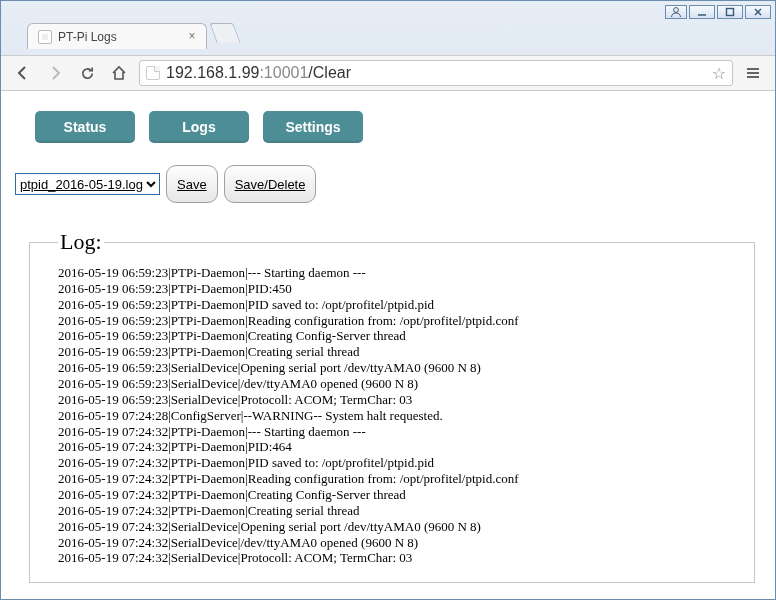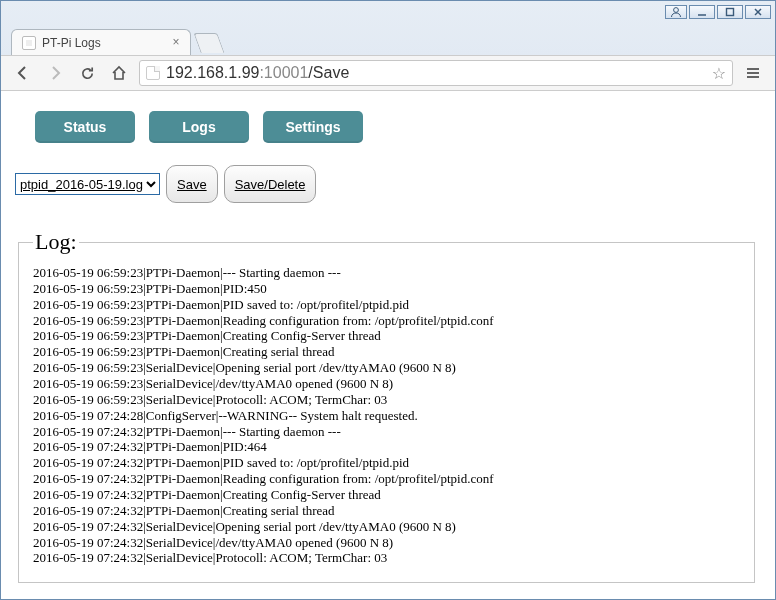--- a/index.html
+++ b/index.html
@@ -27,22 +27,23 @@
     color:#3a5a7a;
     cursor: pointer;
     display:flex; align-items:center; justify-content:center;
   }
   .winbtn.user { width:22px; }
   .winbtn.close { color:#3a5a7a; }
 
   
   .tabstrip {
     height: 32px;
-    display:flex; align-items:flex-end;
+    display:flex; 
     padding-left:10px;
+    margin-left:16px;
   }
   .tab {
     position:relative;
     height: 26px;
     min-width: 180px;
     background:#f9f9f9;
     border:1px solid #aeb7bf;
     border-bottom:none;
     border-top-left-radius:6px;
     border-top-right-radius:6px;
@@ -152,23 +153,23 @@
   }
   .stdbtn {
     font-size:13px; height:38px;
     border:1px solid #9f9f9f;
     background:linear-gradient(#fdfdfd,#e7e7e7);
     padding:0 10px;
     cursor:pointer;
     border-radius:10px;
   }
   fieldset.logbox {
-    margin:26px 20px 0 17px;
+    margin:26px 20px 0 28px;
     border:1px solid #c5c5c5;
-    padding:10px 14px 16px 14px;
+    padding:10px 14px 16px 28px;
   }
   fieldset.logbox legend {
     font-family:"Times New Roman", serif;
     font-size:22px;
     padding:0 2px;
   }
   pre.logtext {
     font-family:Liberation Serif, serif;
     font-size:13px;
     line-height:1.22;
@@ -238,21 +239,21 @@
         </svg>
     </div>
     <div class="navbtn">
       <svg width="16" height="16" viewBox="0 0 16 16">
           <path d="M2 8 L8 2 L14 8 M4 7v7h8V7" fill="none" stroke="currentColor" stroke-width="1.6"></path>
         </svg>
     </div>
     <div class="omnibox-wrap">
       <span class="pageicon"></span>
       <div class="omnibox">
-        <span class="host">192.168.1.99</span><span class="port">:10001</span><span class="path">/Save</span>
+        <span class="host">192.168.1.99</span><span class="port">:10001</span><span class="path">/Clear</span>
       </div>
       <span class="star">☆</span>
     </div>
     <div class="menu">
       <svg width="16" height="16" viewBox="0 0 16 16">
           <line x1="2" y1="4" x2="14" y2="4" stroke="currentColor" stroke-width="1.8"></line>
           <line x1="2" y1="8" x2="14" y2="8" stroke="currentColor" stroke-width="1.8"></line>
           <line x1="2" y1="12" x2="14" y2="12" stroke="currentColor" stroke-width="1.8"></line>
         </svg>
     </div>

